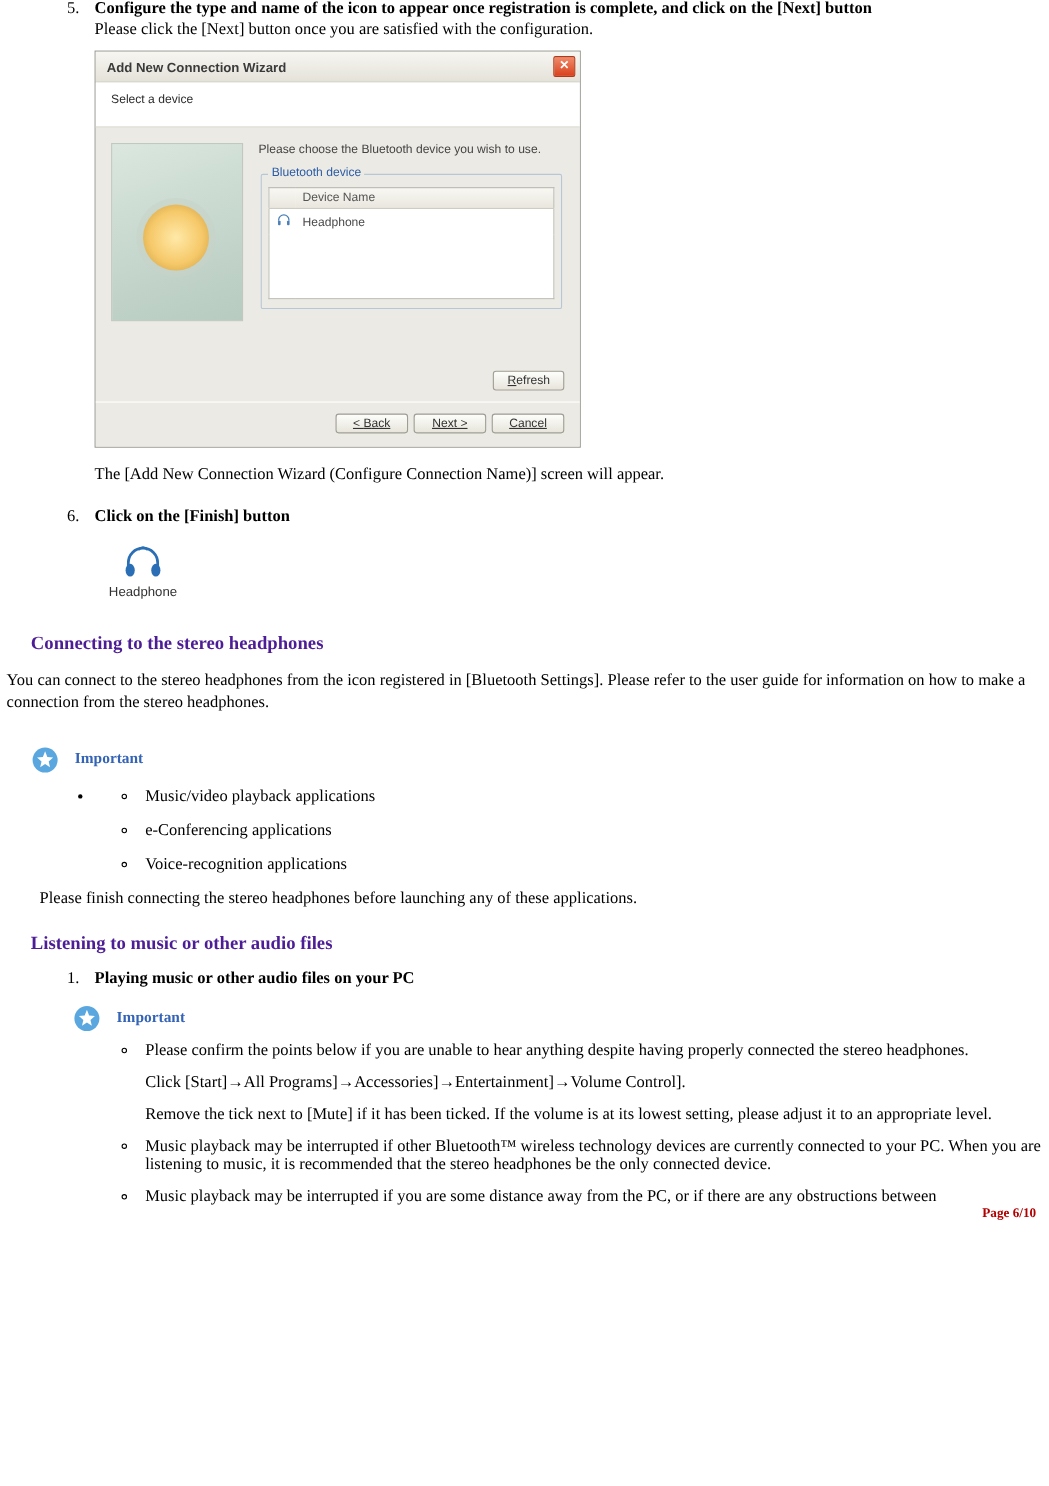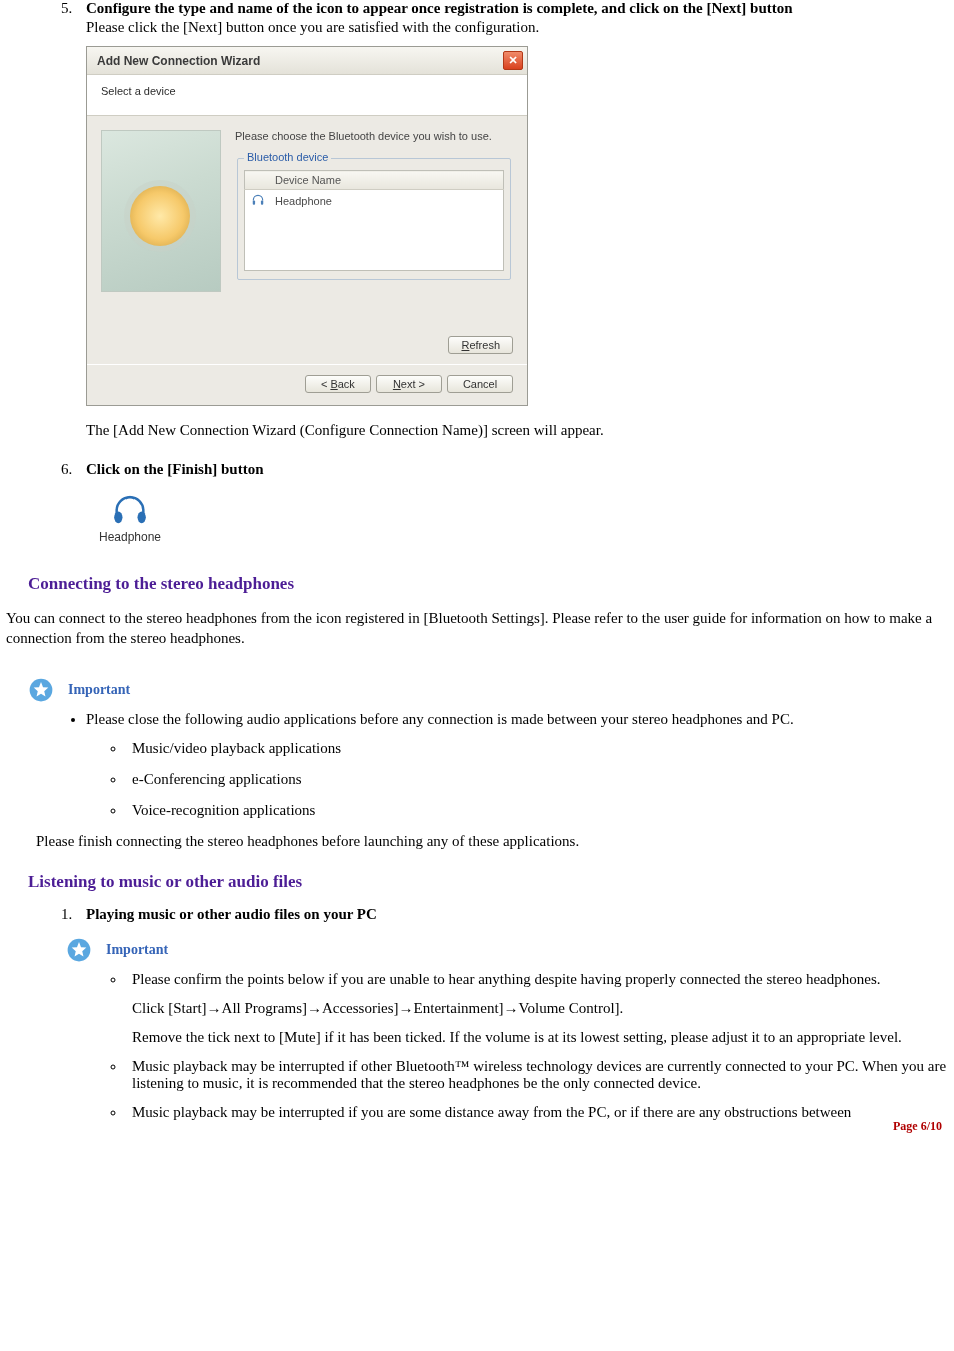--- a/index.html
+++ b/index.html
@@ -239,20 +239,21 @@
   }
   .wizard-footer {
     border-top: 1px solid #fff;
     background: #eceae4;
     padding: 10px 14px 12px 14px;
     text-align: right;
   }
   .wizard-footer .btn {
     min-width: 66px;
     margin-left: 2px;
+    text-decoration: underline;
   }
 
   
   .headphone-icon-block {
     margin: 14px 0 0 84px;
     text-align: center;
     width: 80px;
     font-family: Tahoma, Arial, sans-serif;
     font-size: 12px;
     color: #333;
@@ -353,21 +354,20 @@
 <div class="important-row">
   <svg class="star-icon" viewBox="0 0 32 32">
     <circle cx="16" cy="16" r="14" fill="#5aa7e0"></circle>
     <polygon points="16,6 18.5,12.5 25,13 20,17.5 21.5,24 16,20.5 10.5,24 12,17.5 7,13 13.5,12.5" fill="#fff"></polygon>
   </svg>
   <span class="important-label">Important</span>
 </div>
 
 <ul class="bullet-list">
   <li>
-    <span>Please close the following audio applications before any connection is made between your stereo headphones and PC.</span>
     <ul class="circle-list">
       <li>Music/video playback applications</li>
       <li>e-Conferencing applications</li>
       <li>Voice-recognition applications</li>
     </ul>
   </li>
 </ul>
 <div class="after-list-note">Please finish connecting the stereo headphones before launching any of these applications.</div>
 
 <h3 class="section-heading" style="margin-top:22px;">Listening to music or other audio files</h3>

